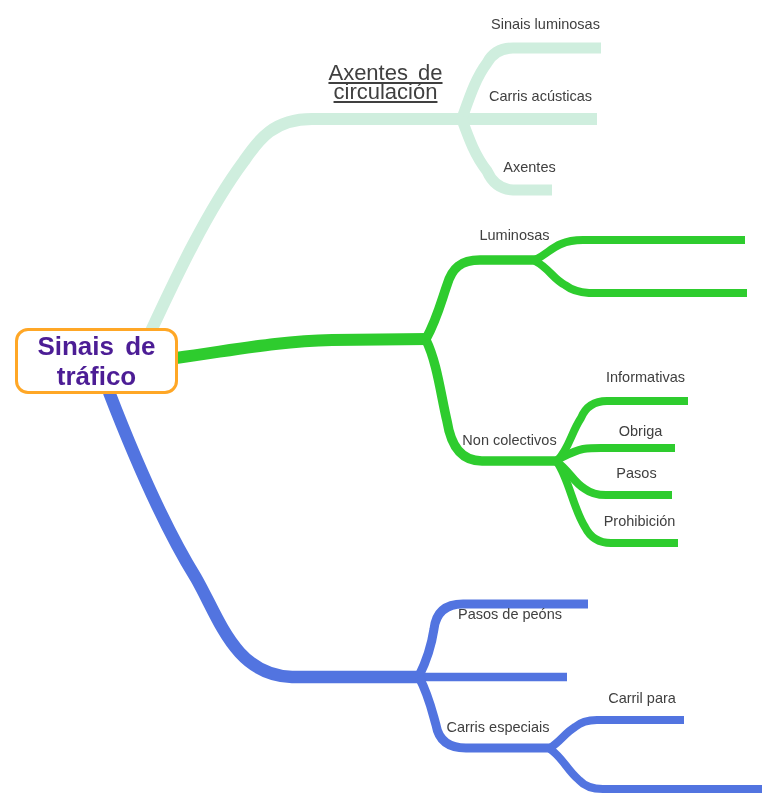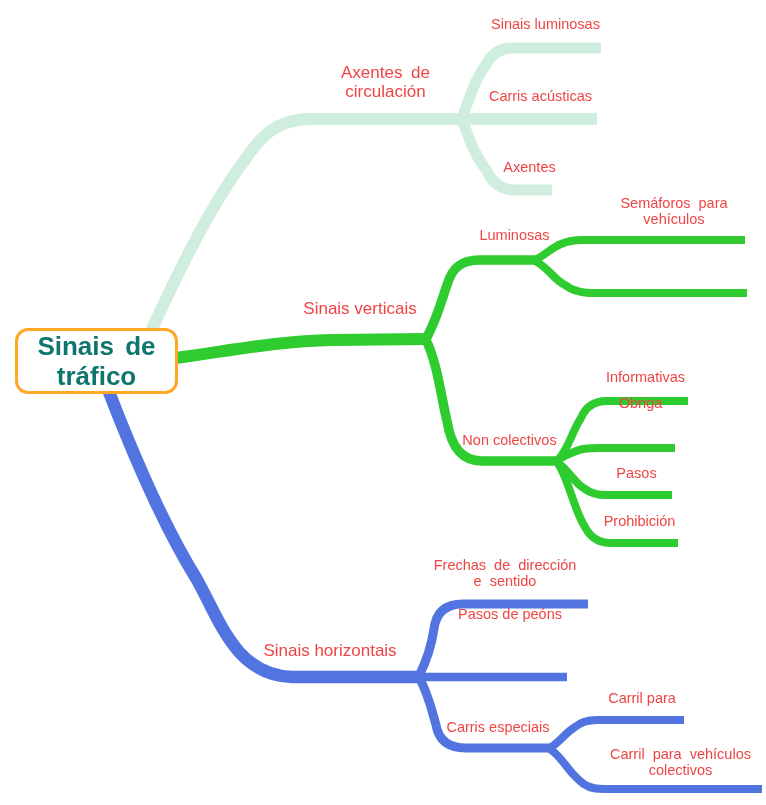--- a/index.html
+++ b/index.html
@@ -13,29 +13,29 @@
   .lines{position:absolute;left:0;top:0;}
   .ln{fill:none;stroke-linejoin:round;}
   .root-node{
     position:absolute;left:15px;top:328px;width:163px;height:66px;
     background:#ffffff;
     border:3px solid #ffa726;
     border-radius:13px;
     display:flex;align-items:center;justify-content:center;
     box-sizing:border-box;
     text-align:center;
-    font-size:26px;font-weight:bold;color:#0f766e;
+    font-size:26px;font-weight:bold;color:#4c1d95;
     line-height:30px;word-spacing:8px;
   }
   .lbl{
     position:absolute;
     text-align:center;
-    color:#ef4444;
+    color:#404040;
   }
-  .lbl-branch{font-size:17px;line-height:19px;}
+  .lbl-branch{font-size:22px;line-height:19px;text-decoration:underline;}
   .lbl-child{font-size:14.5px;line-height:15.5px;}
   .ws{word-spacing:4px;}
 </style>
 </head>
 <body>
 
 <div class="canvas">
 
   <svg class="lines" width="766" height="805" viewBox="0 0 766 805">
 
@@ -59,34 +59,29 @@
     <path class="ln" stroke-width="9" d="M 419 677 C 429 696 432 711 436 725 Q 440 748 466 748 L 553 748" stroke="#5274e0"></path>
     <path class="ln" stroke-width="8" d="M 550 748 C 561 741 565 733 575 727 Q 583 720 597 720 L 684 720" stroke="#5274e0"></path>
     <path class="ln" stroke-width="8" d="M 550 749 C 563 758 567 770 579 780 Q 587 789 603 789 L 762 789" stroke="#5274e0"></path>
   </svg>
 
   <div class="root-node ws" style="border-color: rgb(255, 167, 38);">
     <span>Sinais de tráfico</span>
   </div>
 
   <div class="lbl lbl-branch ws" style="left:318px;top:63px;width:135px">Axentes de circulación</div>
-  <div class="lbl lbl-branch" style="left:290px;top:299px;width:140px">Sinais verticais</div>
-  <div class="lbl lbl-branch" style="left:250px;top:641px;width:160px">Sinais horizontais</div>
 
   <div class="lbl lbl-child" style="left:483px;top:17px;width:125px">Sinais luminosas</div>
   <div class="lbl lbl-child" style="left:478px;top:89px;width:125px">Carris acústicas</div>
   <div class="lbl lbl-child" style="left:482px;top:160px;width:95px">Axentes</div>
 
   <div class="lbl lbl-child" style="left:462px;top:228px;width:105px">Luminosas</div>
-  <div class="lbl lbl-child ws" style="left:598px;top:196px;width:152px">Semáforos para vehículos</div>
   <div class="lbl lbl-child" style="left:452px;top:433px;width:115px">Non colectivos</div>
   <div class="lbl lbl-child" style="left:598px;top:370px;width:95px">Informativas</div>
-  <div class="lbl lbl-child" style="left:598px;top:396px;width:85px">Obriga</div>
+  <div class="lbl lbl-child" style="left:598px;top:424px;width:85px">Obriga</div>
   <div class="lbl lbl-child" style="left:594px;top:466px;width:85px">Pasos</div>
   <div class="lbl lbl-child" style="left:592px;top:514px;width:95px">Prohibición</div>
 
-  <div class="lbl lbl-child ws" style="left:430px;top:558px;width:150px">Frechas de dirección e sentido</div>
   <div class="lbl lbl-child" style="left:450px;top:607px;width:120px">Pasos de peóns</div>
   <div class="lbl lbl-child" style="left:438px;top:720px;width:120px">Carris especiais</div>
   <div class="lbl lbl-child" style="left:592px;top:691px;width:100px">Carril para</div>
-  <div class="lbl lbl-child ws" style="left:598px;top:747px;width:165px">Carril para vehículos colectivos</div>
 
 </div>
 
 </body></html>

